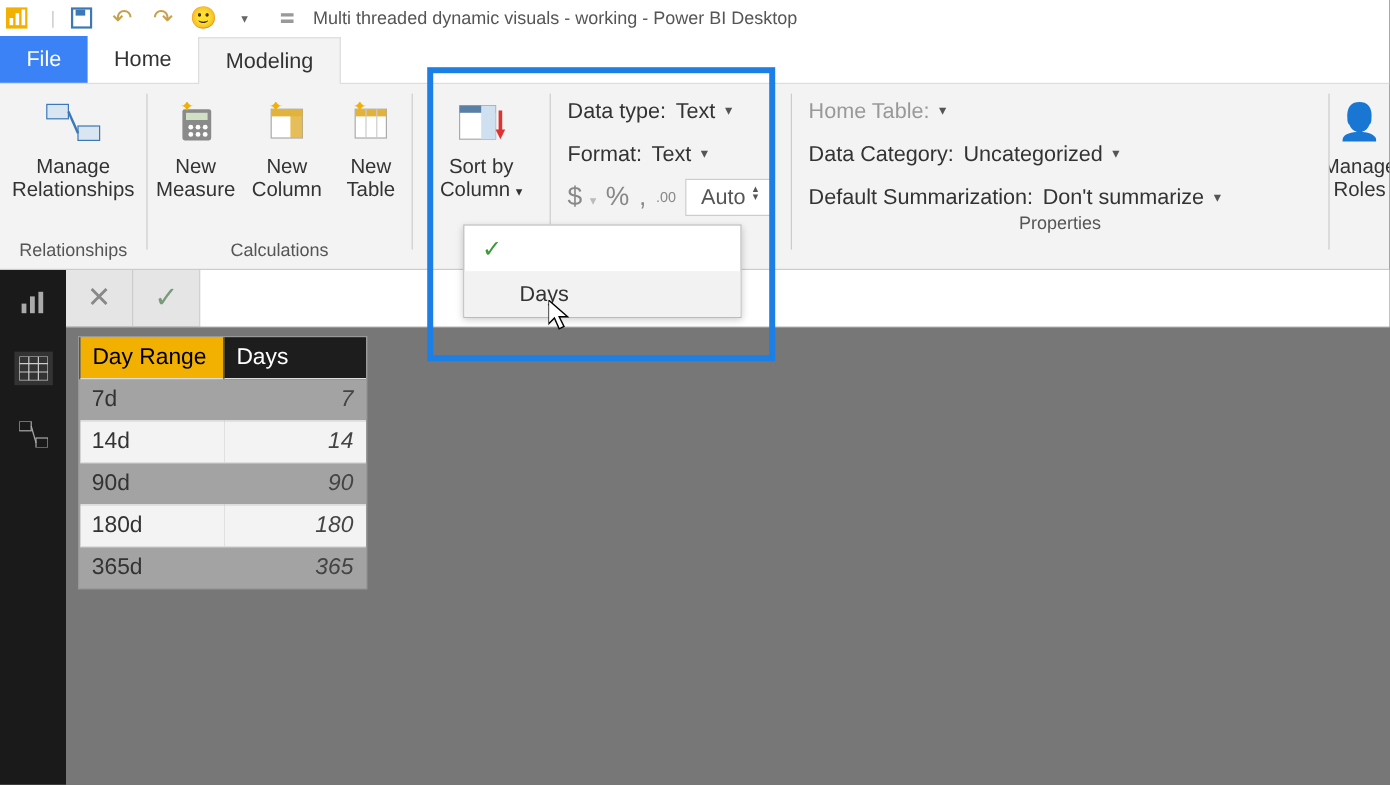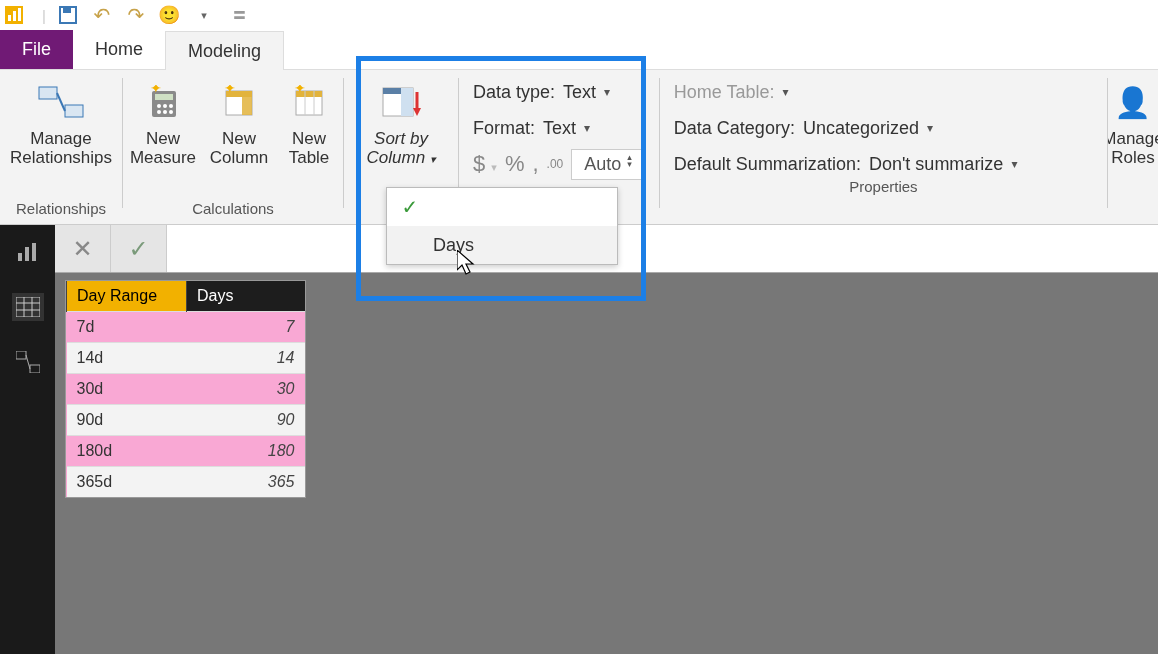--- a/index.html
+++ b/index.html
@@ -8,21 +8,21 @@
 
 .titlebar { background: #fff; height: 30px; display: flex; align-items: center; padding: 0 4px; font-size: 15px; color: #555; }
 .titlebar .icon { width: 20px; height: 20px; margin-right: 6px; display:inline-flex; align-items:center; justify-content:center; }
 .titlebar .qat { display:flex; align-items:center; gap:8px; }
 .titlebar .sep { color:#ccc; margin: 0 4px; }
 .titlebar .title { margin-left: 10px; }
 
 
 .tabstrip { background: #fff; height: 40px; display:flex; align-items:stretch; border-bottom: 1px solid #ddd; }
 .tabstrip .tab { padding: 8px 22px; font-size: 18px; color: #333; display:flex; align-items:center; cursor:pointer; }
-.tabstrip .tab.file { background: #701a75; color:#fff; }
+.tabstrip .tab.file { background: #3b82f6; color:#fff; }
 .tabstrip .tab.active { background:#f3f3f3; border:1px solid #ddd; border-bottom:none; position:relative; top:1px; }
 
 
 .ribbon { background:#f3f3f3; height:155px; display:flex; align-items:flex-start; border-bottom:1px solid #ccc; }
 .group { display:flex; flex-direction:column; align-items:center; height:100%; padding: 0 6px; position:relative; }
 .group-body { display:flex; gap:8px; padding-top:6px; flex:1; }
 .group-label { font-size:15px; color:#555; text-align:center; height:24px; }
 .divider { width:1px; background:#ccc; height:130px; align-self:flex-start; margin-top:8px; }
 .bigbtn { width:84px; display:flex; flex-direction:column; align-items:center; justify-content:flex-start; padding-top:4px; cursor:pointer; font-size:17px; color:#333; text-align:center; line-height:1.1; }
 .bigbtn .bicon { height:44px; display:flex; align-items:center; justify-content:center; margin-bottom:6px; }
@@ -52,21 +52,21 @@
 
 .formulabar { background:#e5e5e5; height:48px; display:flex; align-items:stretch; border-bottom:1px solid #aaa; }
 .leftrail { width:55px; background:#1a1a1a; display:flex; flex-direction:column; align-items:center; padding-top:18px; gap:30px; }
 .leftrail .railicon { color:#ccc; cursor:pointer; }
 .leftrail .railicon.active { background:#333; }
 .fx-btn { width:56px; height:100%; display:flex; align-items:center; justify-content:center; color:#888; font-size:24px; border-right:1px solid #ccc; }
 .fx-input { flex:1; background:#fff; height:100%; }
 
 
 .canvas { position:absolute; top:273px; left:55px; right:0; bottom:0; background:#777; }
-.datagrid { position:absolute; top:7px; left:10px; background:#f9a8d4; border:1px solid #999; font-size:16px; }
+.datagrid { position:absolute; top:7px; left:10px; background:#a3a3a3; border:1px solid #999; font-size:19px; }
 .datagrid table { border-collapse:collapse; }
 .datagrid th { background:#1d1d1d; color:#fff; text-align:left; padding:6px 10px; font-weight:normal; border-left:1px solid #444; }
 .datagrid th.sel { background:#f2b100; color:#000; }
 .datagrid td { padding:6px 10px; border-top:1px solid #ddd; color:#333; }
 .datagrid td.num { text-align:right; font-style:italic; color:#444; }
 .datagrid tr:nth-child(even) td { background:#f3f3f3; }
 .col-range { width:120px; }
 .col-days { width:118px; }
 
 
@@ -91,20 +91,21 @@
           <rect x="1" y="1" width="16" height="16" fill="none" stroke="#3b78b5" stroke-width="2"></rect>
           <rect x="4" y="2" width="8" height="5" fill="#3b78b5"></rect>
         </svg>
     </span>
     <span class="icon" style="color:#c7a24a;font-size:20px;">↶</span>
     <span class="icon" style="color:#c7a24a;font-size:20px;">↷</span>
     <span class="icon" style="font-size:18px;">🙂</span>
     <span class="icon" style="font-size:11px;color:#666;">▾</span>
     <span class="sep" style="color:#999;">〓</span>
   </div>
+  <span class="title">Multi threaded dynamic visuals - working - Power BI Desktop</span>
 </div>
 
 <div class="tabstrip">
   <div class="tab file">File</div>
   <div class="tab">Home</div>
   <div class="tab active">Modeling</div>
 </div>
 
 <div class="ribbon">
 
@@ -180,21 +181,21 @@
       <div class="bigbtn" style="width:86px;">
         <div class="bicon">
           <svg width="40" height="36">
               <rect x="2" y="4" width="30" height="28" fill="#fff" stroke="#aaa"></rect>
               <rect x="2" y="4" width="30" height="6" fill="#5a7fa6"></rect>
               <rect x="20" y="4" width="12" height="28" fill="#cfe0f0"></rect>
               <line x1="36" y1="8" x2="36" y2="28" stroke="#d33" stroke-width="3"></line>
               <polygon points="36,32 32,24 40,24" fill="#d33"></polygon>
             </svg>
         </div>
-        <span style="white-space:pre-line;font-style:italic;"><span>Sort by
+        <span style="white-space:pre-line;"><span>Sort by
 Column</span> <span style="font-size:11px;">▾</span></span>
       </div>
     </div>
     <div class="group-label"></div>
   </div>
   <div class="divider"></div>
 
   <div class="group">
     <div class="props">
       <div class="row">
@@ -302,24 +303,20 @@
       <tbody>
         <tr>
             <td>7d</td>
             <td class="num">7</td>
           </tr>
         <tr>
             <td>14d</td>
             <td class="num">14</td>
           </tr>
         <tr>
-            <td>30d</td>
-            <td class="num">30</td>
-          </tr>
-        <tr>
             <td>90d</td>
             <td class="num">90</td>
           </tr>
         <tr>
             <td>180d</td>
             <td class="num">180</td>
           </tr>
         <tr>
             <td>365d</td>
             <td class="num">365</td>

